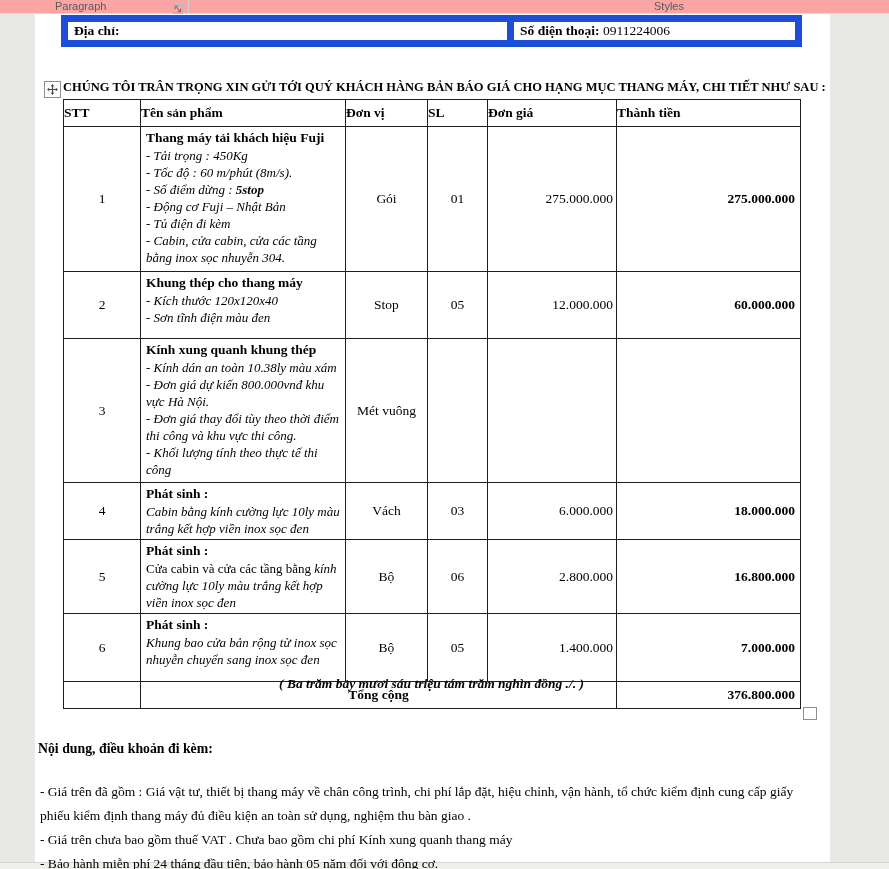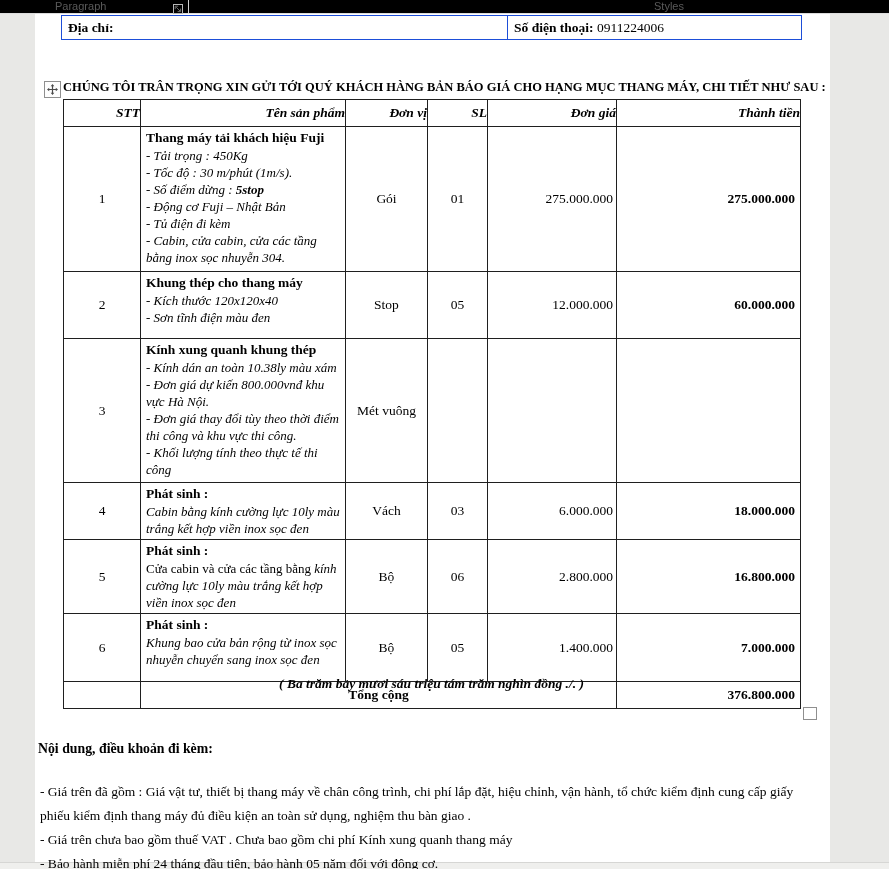--- a/index.html
+++ b/index.html
@@ -2,58 +2,58 @@
 <html><head>
 <meta charset="utf-8">
 <style>
   * { margin:0; padding:0; box-sizing:border-box; }
   html,body { width:889px; height:869px; overflow:hidden; background:#fff;
     font-family:"Liberation Serif","DejaVu Serif",serif; color:#000; }
   body { position:relative; }
 
   
   .ribbon { position:absolute; left:0; top:0; width:889px; height:14px;
-    background:#000000; border-bottom:1px solid #dcdcdc;
+    background:#fca5a5; border-bottom:1px solid #dcdcdc;
     font-family:"Liberation Sans","DejaVu Sans",sans-serif; }
   .ribbon-label { position:absolute; top:0px; font-size:11px; color:#5a5a5a; line-height:13px; }
   .lbl-paragraph { left:55px; }
   .lbl-styles { left:654px; }
   .launcher { position:absolute; left:172px; top:1px; width:12px; height:12px; cursor:pointer; }
   .ribbon-sep { position:absolute; left:188px; top:0; width:1px; height:13px; background:#d0d0d0; }
 
   
   .margin-strip { position:absolute; top:14px; height:848px; background:#e8e8e6; }
   .margin-left { left:0; width:35px; }
   .margin-right { left:830px; width:59px; }
   .bottom-strip { position:absolute; left:0; top:862px; width:889px; height:7px;
     background:#efefed; border-top:1px solid #d6d6d4; }
 
   
   #info-table { position:absolute; left:61px; top:15px; width:741px;
     border-collapse:collapse; table-layout:fixed; }
-  #info-table td { border:1px solid #1d4ed8; height:24px; padding:1px 6px;
+  #info-table td { border:7px solid #1d4ed8; height:24px; padding:1px 6px;
     font-size:13.5px; vertical-align:middle; }
   #info-table td.ileft { width:446px; }
   .blbl { font-weight:bold; }
 
   
   .intro { position:absolute; left:63px; top:80px; width:737px; text-align:center;
     font-weight:bold; font-size:12.5px; white-space:nowrap; }
 
   
   .move-handle { position:absolute; left:44px; top:81px; width:17px; height:17px;
     background:#fdfdfd; border:1px solid #8f8f8f; cursor:move;
     display:flex; align-items:center; justify-content:center; }
 
   
   #qt { position:absolute; left:63px; top:99px; width:737px;
     border-collapse:collapse; table-layout:fixed; }
   #qt th, #qt td { border:1px solid #1f1f1f; font-size:13.5px; }
   #qt thead tr { height:27px; }
-  #qt th { font-weight:bold; text-align:right; vertical-align:middle;font-style:italic; }
+  #qt th { font-weight:bold; text-align:left; vertical-align:middle; }
   #qt tbody tr:nth-child(1){ height:145px; }
   #qt tbody tr:nth-child(2){ height:67px; }
   #qt tbody tr:nth-child(3){ height:144px; }
   #qt tbody tr:nth-child(4){ height:56px; }
   #qt tbody tr:nth-child(5){ height:72px; }
   #qt tbody tr:nth-child(6){ height:68px; }
   #qt tfoot tr { height:27px; }
   #qt td { vertical-align:middle;border-radius:27px; }
   #qt td.stt { text-align:center; }
   #qt td.name { vertical-align:top; padding:2px 3px 2px 5px; }
@@ -133,21 +133,21 @@
         <th>Đơn giá</th>
         <th>Thành tiền</th>
       </tr>
     </thead>
   <tbody id="qt-body">
       <tr>
         <td class="stt">1</td>
         <td class="name">
           <div class="ptitle">Thang máy tải khách hiệu Fuji</div>
           <div class="detail"><span class="it">- Tải trọng : 450Kg</span></div>
-          <div class="detail"><span class="it">- Tốc độ : 30 m/phút (1m/s).</span></div>
+          <div class="detail"><span class="it">- Tốc độ : 60 m/phút (8m/s).</span></div>
           <div class="detail"><span class="it">- Số điểm dừng : </span><span class="it bd">5stop</span></div>
           <div class="detail"><span class="it">- Động cơ Fuji – Nhật Bản</span></div>
           <div class="detail"><span class="it">- Tủ điện đi kèm</span></div>
           <div class="detail"><span class="it">- Cabin, cửa cabin, cửa các tầng bằng inox sọc nhuyễn 304.</span></div>
         </td>
         <td class="ctr">Gói</td>
         <td class="ctr">01</td>
         <td class="num">275.000.000</td>
         <td class="num amt">275.000.000</td>
       </tr>

